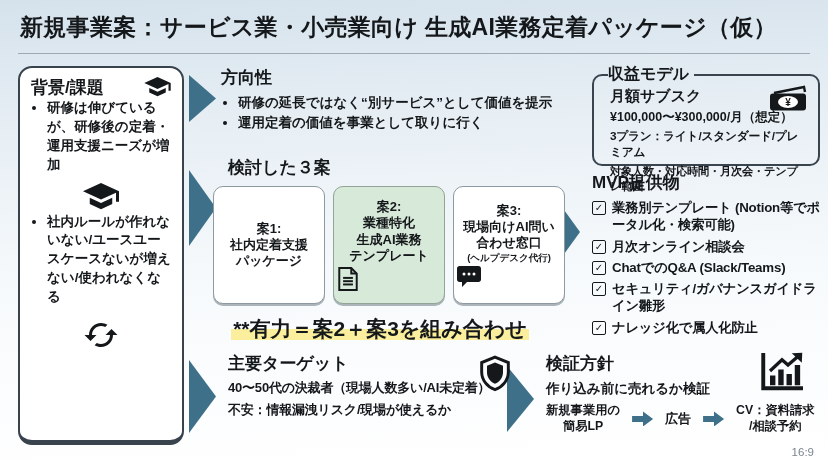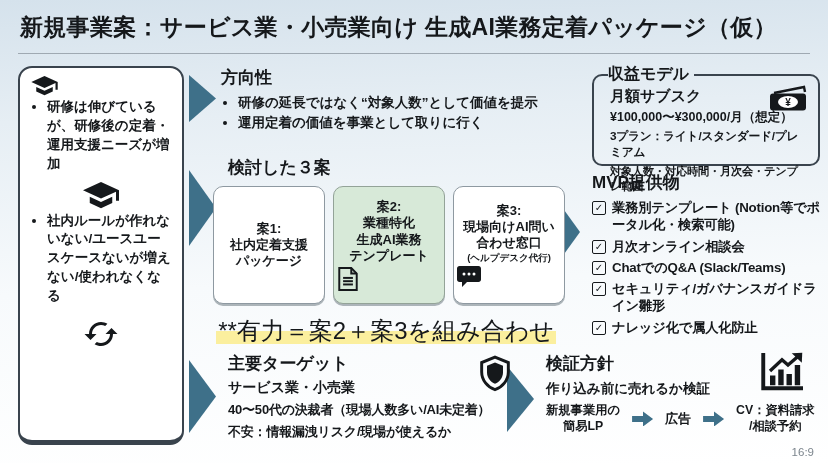--- a/index.html
+++ b/index.html
@@ -56,21 +56,21 @@
     box-shadow:0 2px 0 rgba(80,95,105,.45);
     display:flex;flex-direction:column;justify-content:center;
     text-align:center;padding:4px 3px;
   }
   .pbox .ptitle{font-size:13px;font-weight:bold;line-height:1.25;}
   .pbox .pbody{font-size:13px;font-weight:bold;line-height:1.25;}
   .pbox .pnote{font-size:9.5px;font-weight:bold;line-height:1.2;}
   .pbox.green{background:#d7e9d8;border-color:#93a398;}
   .pbox .picon{margin-top:3px;}
 
-  .conclusion{position:absolute;left:213px;top:315px;width:346px;text-align:center;font-size:24px;font-weight:normal;}
+  .conclusion{position:absolute;left:207px;top:315px;width:346px;text-align:center;font-size:21px;font-weight:bold;}
   .conclusion span{background:linear-gradient(transparent 52%,#fbeFA0 52%);background:linear-gradient(transparent 52%,#fbef9e 52%);padding:0 2px;}
 
   
   .target{position:absolute;left:228px;top:352px;width:300px;}
   .target .t1{font-size:14px;font-weight:bold;margin-top:4px;}
   .target .t2,.target .t3{font-size:13px;font-weight:bold;margin-top:4px;letter-spacing:-.2px;}
   .shield-wrap{position:absolute;left:479px;top:355px;}
 
   
   .revenue{
@@ -112,20 +112,21 @@
 </head>
 <body>
 
 <div class="slide">
 
   <div class="title">新規事業案：サービス業・小売業向け 生成AI業務定着パッケージ（仮）</div>
   <div class="title-rule"></div>
 
   <div class="bgbox">
     <div class="bgbox-head">
+      <span class="hd">背景/課題</span>
       <span>
         <svg width="27" height="22" viewBox="0 0 24 20">
             <path fill="#15181b" d="M12 0L0 5.5l12 5.5 10-4.58v6.08h2V5.5L12 0zM4.5 9.9v4.1L12 17.5l7.5-3.5V9.9L12 13.3 4.5 9.9z"></path>
           </svg>
       </span>
     </div>
     <ul class="bg-b1">
       <li>研修は伸びているが、研修後の定着・運用支援ニーズが増加</li>
     </ul>
     <div class="icon-center cap2">
@@ -145,21 +146,21 @@
 
   <div class="chev chev1"></div>
   <div class="chev chev2"></div>
   <div class="chev chev3"></div>
   <div class="chev chev4"></div>
   <div class="chev chev5"></div>
 
   <div class="direction">
     <div class="sec-head">方向性</div>
     <ul>
-      <li>研修の延長ではなく“対象人数”として価値を提示</li>
+      <li>研修の延長ではなく“別サービス”として価値を提示</li>
       <li>運用定着の価値を事業として取りに行く</li>
     </ul>
   </div>
 
   <div class="sec-head prop-head">検討した３案</div>
   <div class="prop-row">
     <div class="pbox">
       <div class="ptitle">案1:</div>
       <div class="pbody preline">社内定着支援
 パッケージ</div>
@@ -193,21 +194,20 @@
       </div>
     </div>
   </div>
 
   <div class="conclusion">
     <span>**有力＝案2＋案3を組み合わせ</span>
   </div>
 
   <div class="target">
     <div class="sec-head">主要ターゲット</div>
-    <div class="t1">サービス業・小売業</div>
     <div class="t2">40〜50代の決裁者（現場人数多い/AI未定着）</div>
     <div class="t3">不安：情報漏洩リスク/現場が使えるか</div>
   </div>
   <div class="shield-wrap">
     <svg width="32" height="37" viewBox="0 0 24 27">
         <path d="M12 1.2L22 5.3v7c0 6-4.3 11.4-10 13.3C6.3 23.7 2 18.3 2 12.3v-7z" fill="none" stroke="#15181b" stroke-width="2.2"></path>
         <path d="M12 5.2l6 2.5v4.8c0 3.9-2.5 7.3-6 8.6-3.5-1.3-6-4.7-6-8.6V7.7z" fill="#15181b"></path>
       </svg>
   </div>
 

